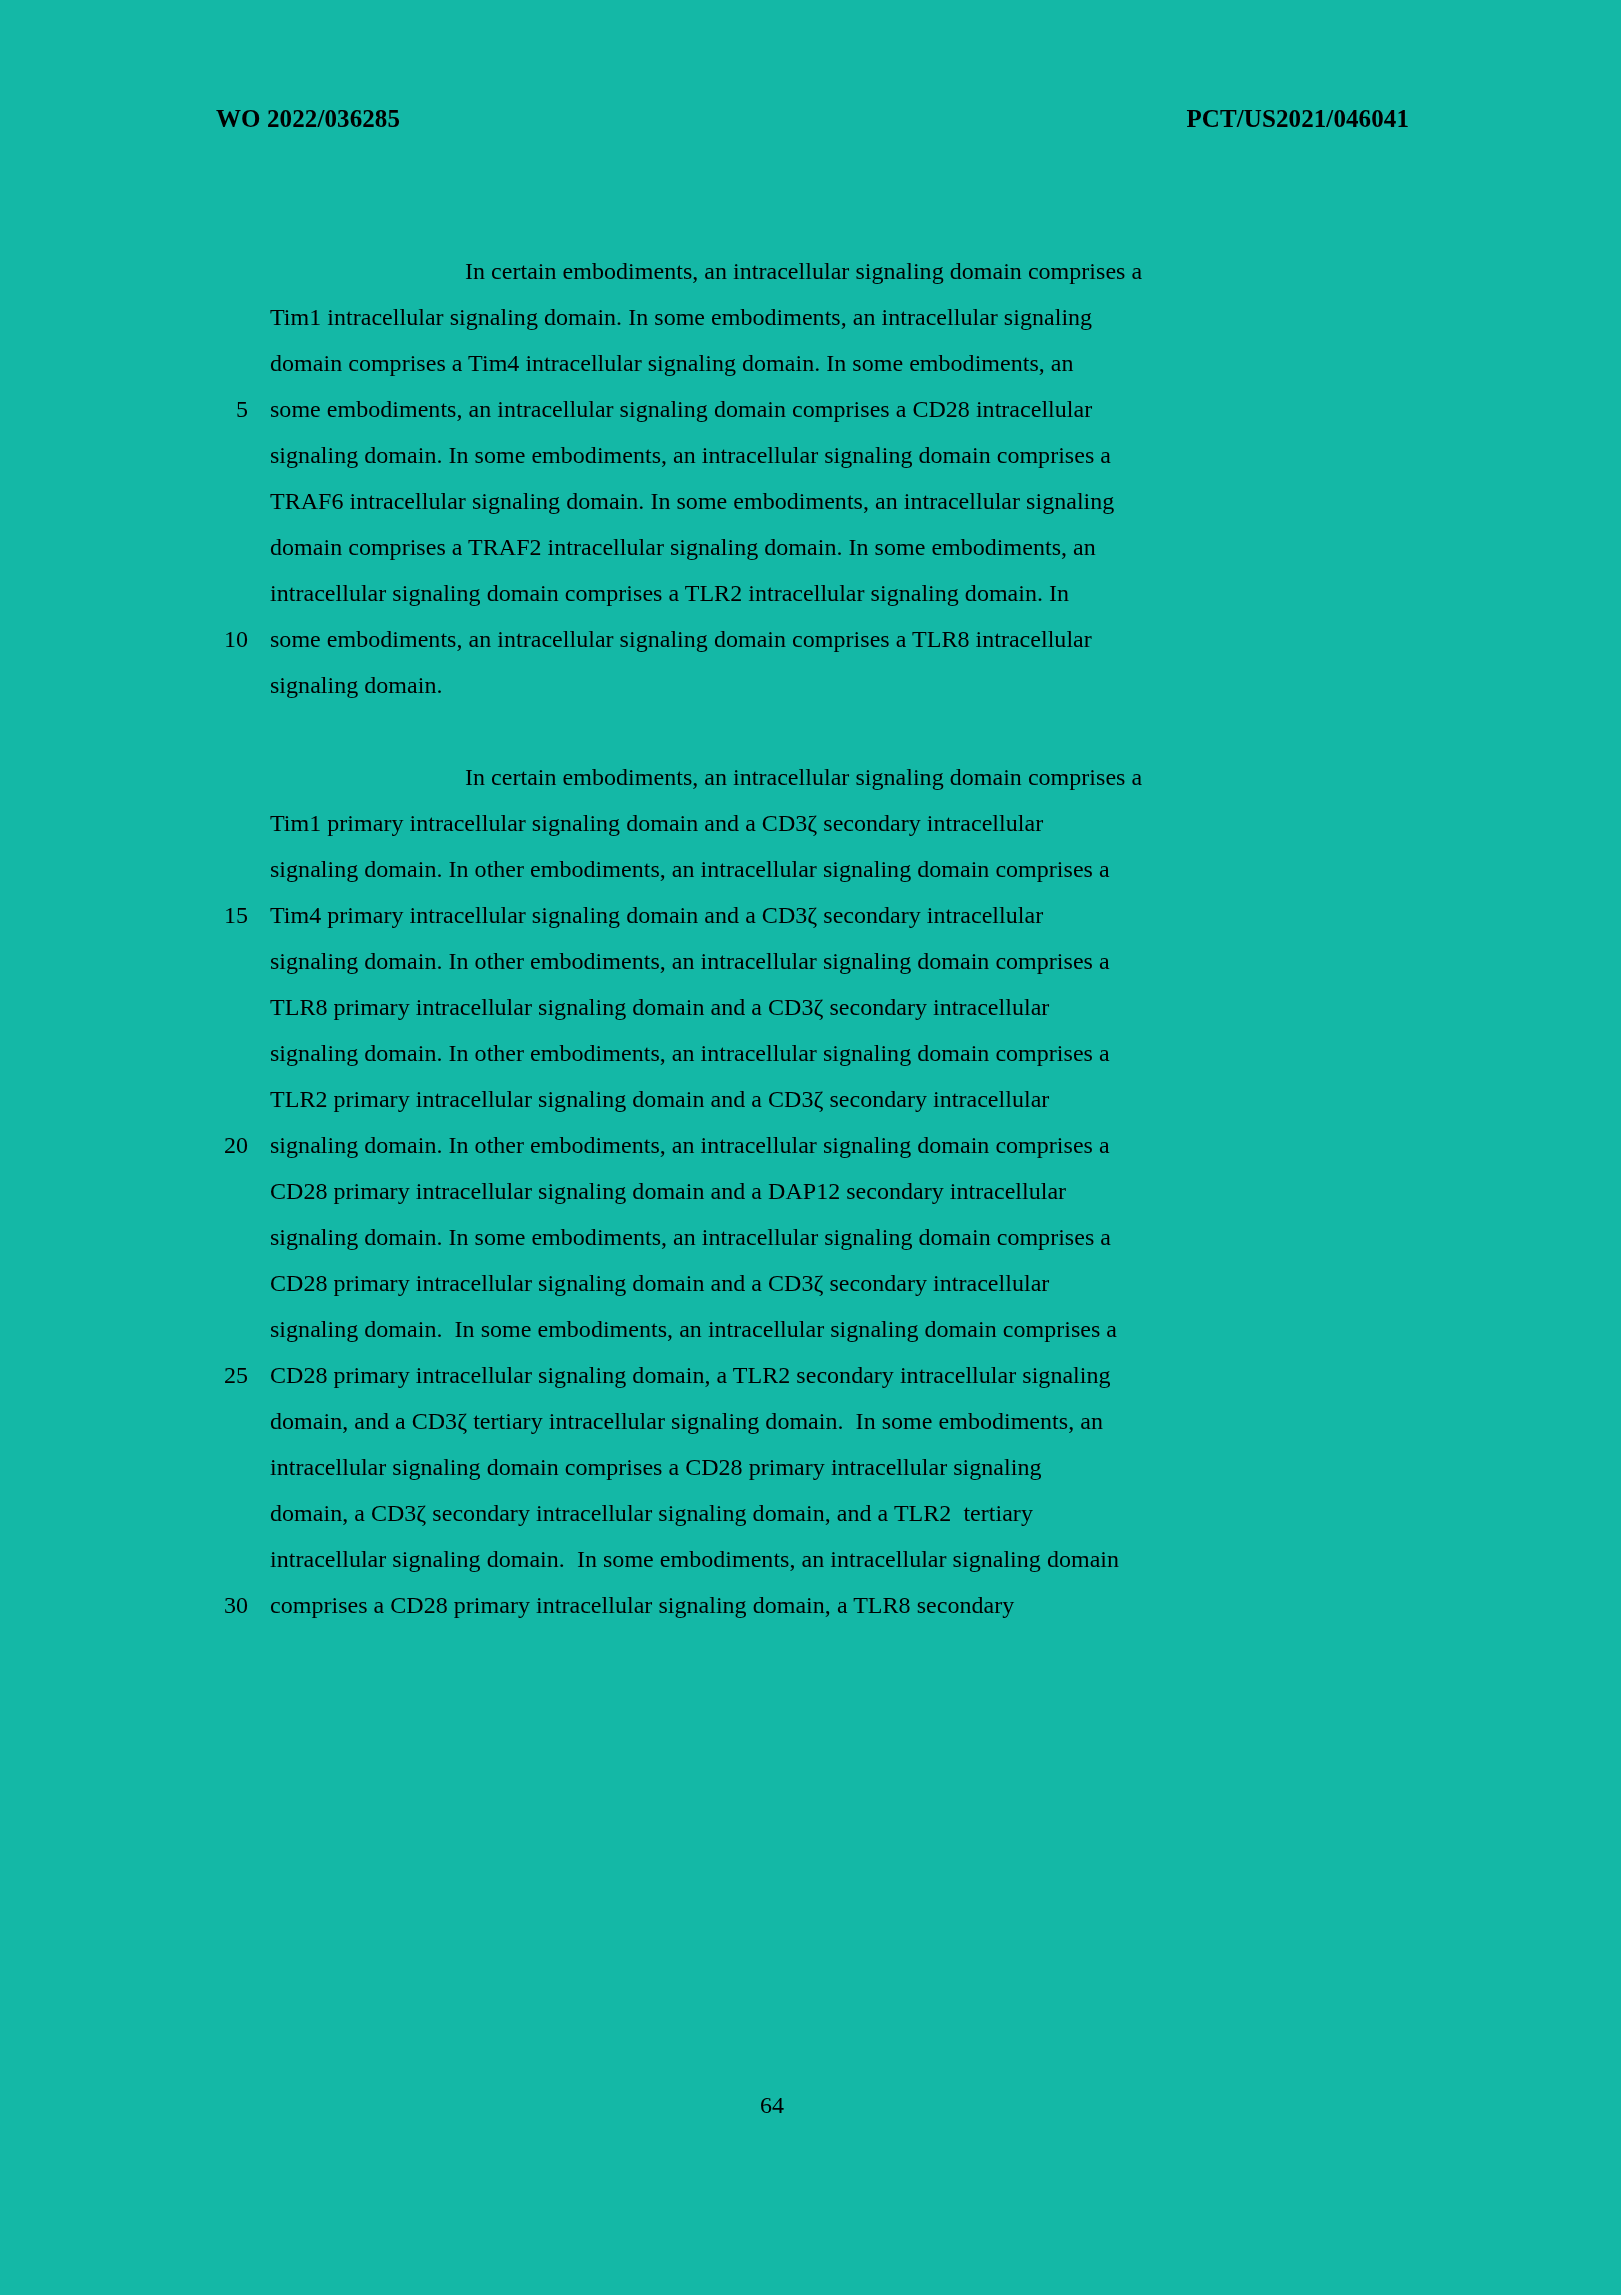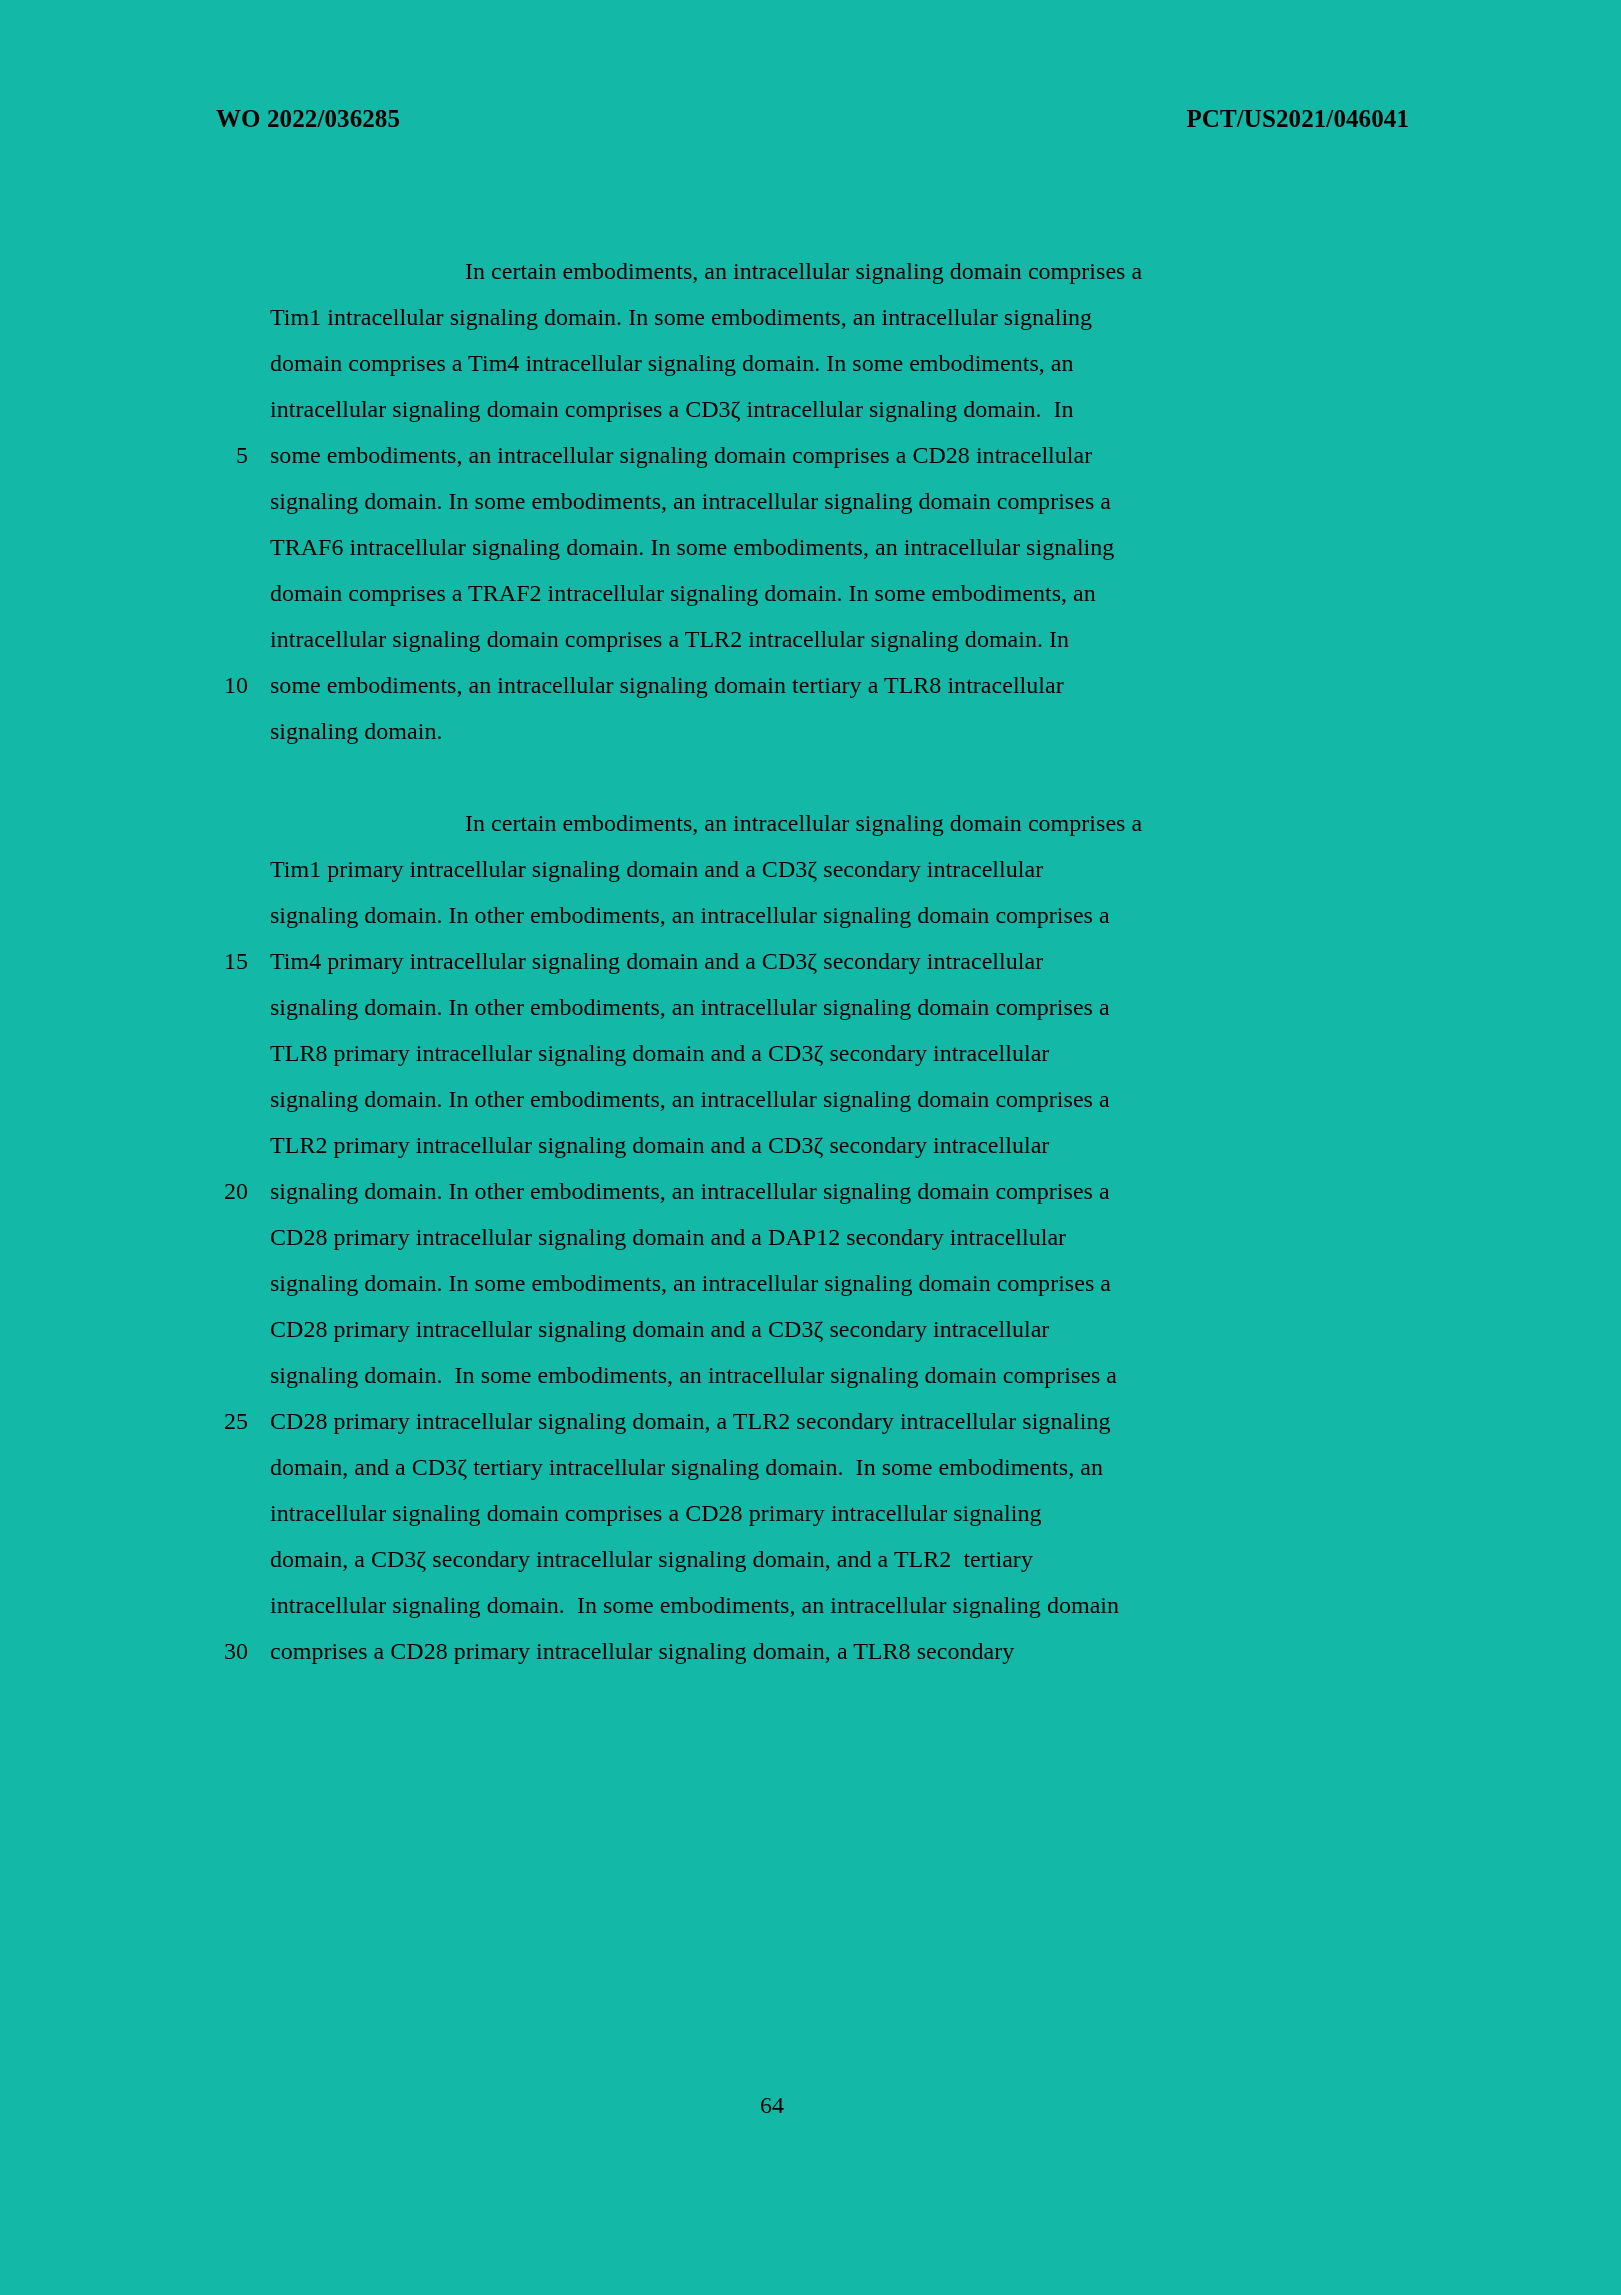--- a/index.html
+++ b/index.html
@@ -96,27 +96,26 @@
 
   <div class="page-header">
     <span class="hdr-left">WO 2022/036285</span>
     <span class="hdr-right">PCT/US2021/046041</span>
   </div>
 
   <div class="body-block">
       <div class="text-line"><span class="line-no"></span><span class="line-text indent">In certain embodiments, an intracellular signaling domain comprises a</span></div>
       <div class="text-line"><span class="line-no"></span><span class="line-text">Tim1 intracellular signaling domain. In some embodiments, an intracellular signaling</span></div>
       <div class="text-line"><span class="line-no"></span><span class="line-text">domain comprises a Tim4 intracellular signaling domain. In some embodiments, an</span></div>
-      <div class="text-line"><span class="line-no"></span><span class="line-text">intracellular signaling domain comprises a CD3ζ intracellular signaling domain.  In</span></div>
       <div class="text-line"><span class="line-no">5</span><span class="line-text">some embodiments, an intracellular signaling domain comprises a CD28 intracellular</span></div>
       <div class="text-line"><span class="line-no"></span><span class="line-text">signaling domain. In some embodiments, an intracellular signaling domain comprises a</span></div>
       <div class="text-line"><span class="line-no"></span><span class="line-text">TRAF6 intracellular signaling domain. In some embodiments, an intracellular signaling</span></div>
       <div class="text-line"><span class="line-no"></span><span class="line-text">domain comprises a TRAF2 intracellular signaling domain. In some embodiments, an</span></div>
       <div class="text-line"><span class="line-no"></span><span class="line-text">intracellular signaling domain comprises a TLR2 intracellular signaling domain. In</span></div>
-      <div class="text-line"><span class="line-no">10</span><span class="line-text">some embodiments, an intracellular signaling domain tertiary a TLR8 intracellular</span></div>
+      <div class="text-line"><span class="line-no">10</span><span class="line-text">some embodiments, an intracellular signaling domain comprises a TLR8 intracellular</span></div>
       <div class="text-line"><span class="line-no"></span><span class="line-text">signaling domain.</span></div>
       <div class="para-gap"></div>
       <div class="text-line"><span class="line-no"></span><span class="line-text indent">In certain embodiments, an intracellular signaling domain comprises a</span></div>
       <div class="text-line"><span class="line-no"></span><span class="line-text">Tim1 primary intracellular signaling domain and a CD3ζ secondary intracellular</span></div>
       <div class="text-line"><span class="line-no"></span><span class="line-text">signaling domain. In other embodiments, an intracellular signaling domain comprises a</span></div>
       <div class="text-line"><span class="line-no">15</span><span class="line-text">Tim4 primary intracellular signaling domain and a CD3ζ secondary intracellular</span></div>
       <div class="text-line"><span class="line-no"></span><span class="line-text">signaling domain. In other embodiments, an intracellular signaling domain comprises a</span></div>
       <div class="text-line"><span class="line-no"></span><span class="line-text">TLR8 primary intracellular signaling domain and a CD3ζ secondary intracellular</span></div>
       <div class="text-line"><span class="line-no"></span><span class="line-text">signaling domain. In other embodiments, an intracellular signaling domain comprises a</span></div>
       <div class="text-line"><span class="line-no"></span><span class="line-text">TLR2 primary intracellular signaling domain and a CD3ζ secondary intracellular</span></div>

